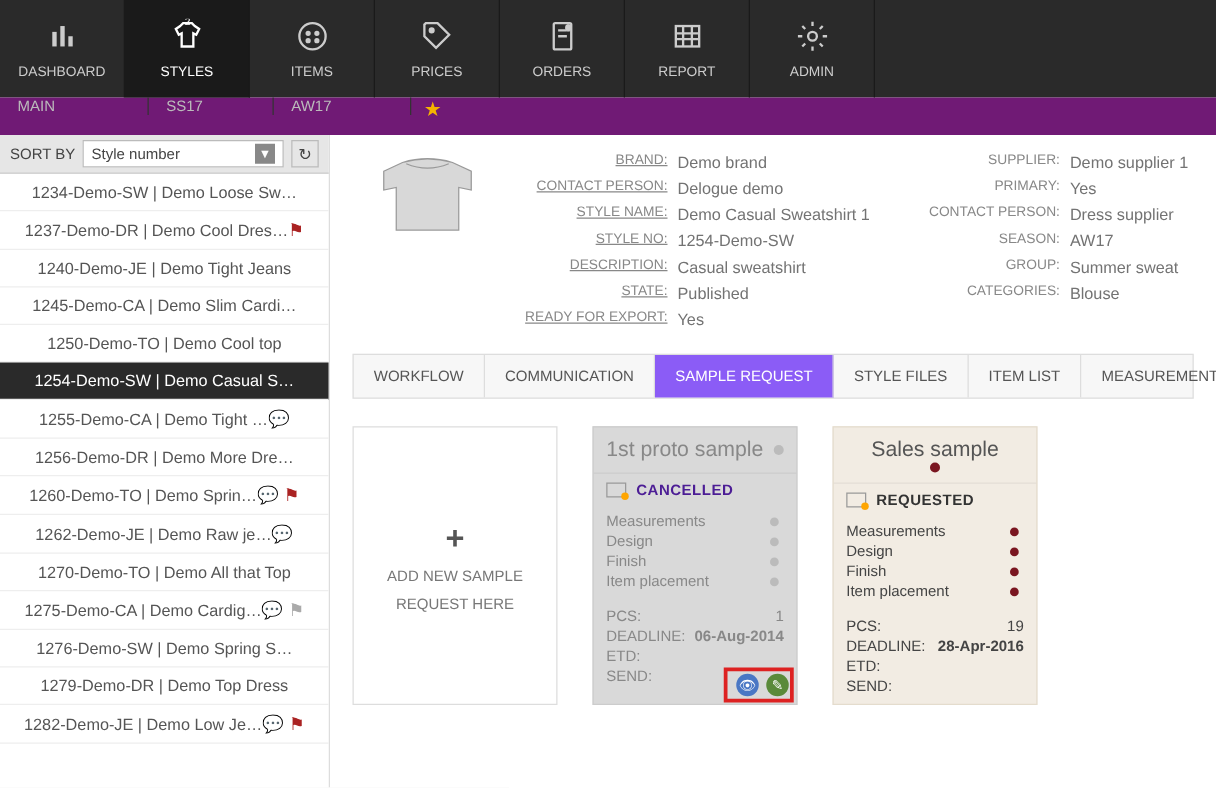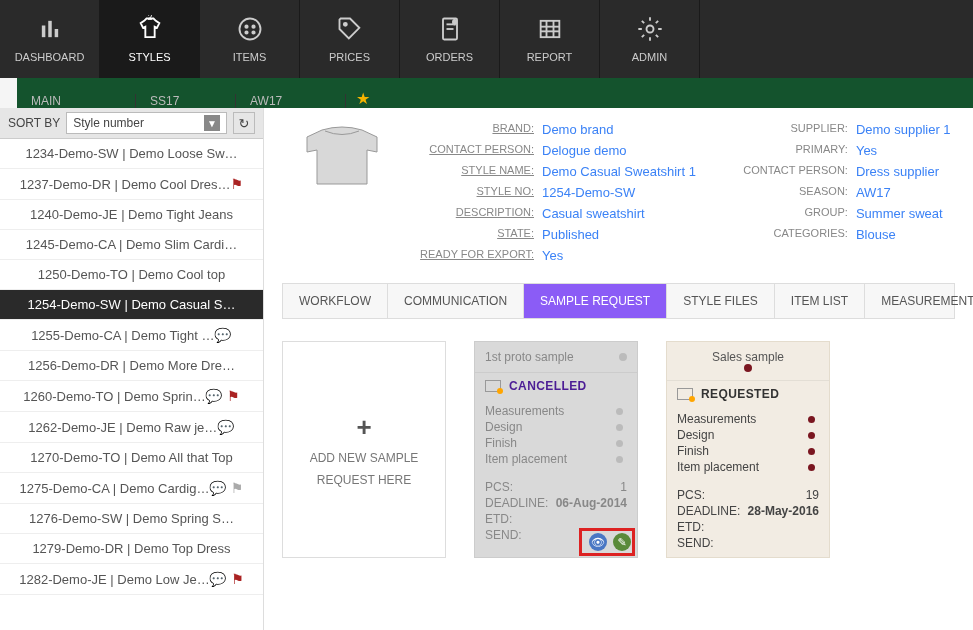--- a/index.html
+++ b/index.html
@@ -26,25 +26,24 @@
   justify-content: center;
   color: #ccc;
   font-size: 11px;
   cursor: pointer;
   border-right: 1px solid #1a1a1a;
 }
 .topnav-item.active { background: #1a1a1a; color: #fff; }
 .topnav-item .ticon { margin-bottom: 6px; }
 .subnav {
   display: flex;
-  background: #14532d;
+  background: #701a75;
   height: 30px;
-  align-items: flex-end;
+  align-items: flex-start;
   font-size: 12px;
-  margin-left: 17px;
 }
 .subnav-item {
   display: flex;
   align-items: center;
   padding: 0 14px;
   color: #bbb;
   border-right: 1px solid #333;
   cursor: pointer;
 }
 .subnav-item.star { padding: 0 10px; color: #f5b400; font-size: 16px; border-right: none;}
@@ -99,42 +98,42 @@
 .sketch {
   width: 120px; height: 80px;
   display:flex; align-items:flex-start; justify-content:center;
 }
 .details-cols { flex:1; display:flex; gap: 40px; font-size: 13px; }
 .det-col { display:flex; flex-direction:column; gap: 6px; }
 .det-row { display:flex; gap: 8px; }
 .det-label { color:#888; font-size: 11px; text-align:right; text-transform: none;}
 .det-left .det-label{ width: 120px; text-decoration: underline; }
 .det-right .det-label{ width: 112px; }
-.det-value { color:#3b82f6; }
+.det-value { color:#737373; }
 .tabs {
   display:flex;
   border:1px solid #ddd;
   margin-top: 20px;
   background:#f7f7f7;
   font-size: 12px;
 }
 .tab { padding: 10px 16px; border-right:1px solid #ddd; color:#555; cursor:pointer; white-space:nowrap;}
 .tab.active { background:#8b5cf6; color:#fff; }
 .tab:last-child{border-right:none;}
 .cards { display:flex; gap: 28px; margin-top: 22px; }
 .card {
   width: 164px; min-height: 210px;
   border:1px solid #ddd;
   background:#fff;
   position:relative;
 }
 .card.add { display:flex; flex-direction:column; align-items:center; justify-content:center; color:#777; font-size:12px; text-align:center; gap:8px; padding: 10px;}
 .card.add .plus { font-size: 26px; color:#555; font-weight:bold;}
 .card.cancelled { background:#d9d9d9; color:#888; border-color:#ccc; }
-.card-head { padding: 8px 10px; border-bottom:1px solid rgba(0,0,0,0.06); display:flex; align-items:center; justify-content:space-between; font-size:12px;}
+.card-head { padding: 8px 10px; border-bottom:1px solid rgba(0,0,0,0.06); display:flex; align-items:center; justify-content:space-between; font-size:17px;}
 .card-status { padding: 6px 10px 10px 10px; display:flex; align-items:center; gap:8px; font-size:12px; font-weight:bold; letter-spacing:.4px;}
 .card.cancelled .card-status{ color:#4c1d95;}
 .card.requested .card-status{ color:#333;}
 .card-list { padding: 0 14px 6px 10px; font-size:12px; }
 .card-list div{ display:flex; justify-content:space-between; align-items:center; padding:1px 0;}
 .dot{ width:7px; height:7px; border-radius:50%; display:inline-block;}
 .dot-grey{ background:#bbb;}
 .dot-dark{ background:#7a1620;}
 .hdot{ width:8px;height:8px;border-radius:50%; }
 .card-meta{ padding: 6px 10px; font-size:12px; }
@@ -473,21 +472,21 @@
               <span class="dot dot-dark"></span>
             </div>
         </div>
         <div class="card-meta">
           <div>
               <span>PCS:</span>
               <span>19</span>
             </div>
           <div>
               <span>DEADLINE:</span>
-              <b>28-May-2016</b>
+              <b>28-Apr-2016</b>
             </div>
           <div>
               <span>ETD:</span>
               <span></span>
             </div>
           <div>
               <span>SEND:</span>
               <span></span>
             </div>
         </div>

